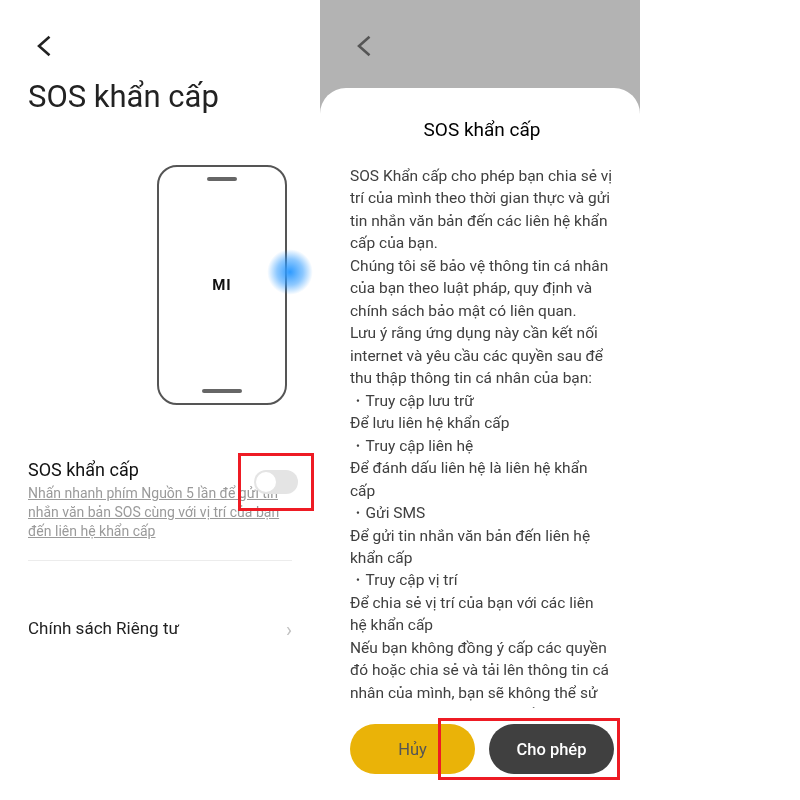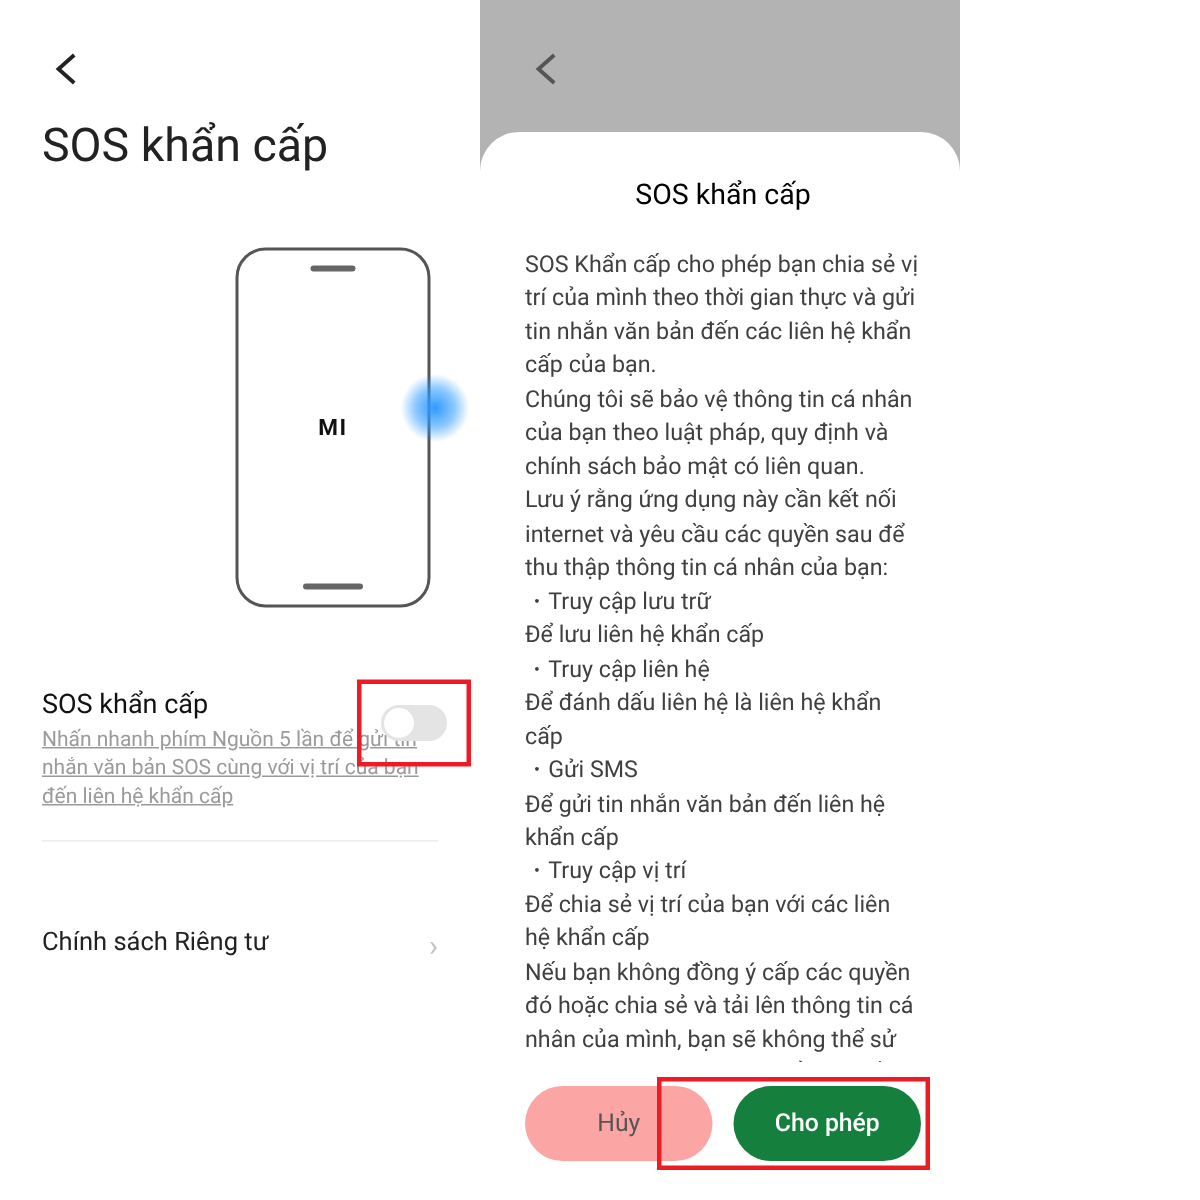--- a/index.html
+++ b/index.html
@@ -36,22 +36,22 @@
   .d1 { top:560px; }
 
   
   .backR { position:absolute; top:32px; left:32px; }
   .backR svg { width:28px; height:28px; stroke:#555; stroke-width:2.2; fill:none; }
   .sheet { position:absolute; top:88px; left:0; right:0; bottom:0; background:#fff; border-top-left-radius:26px; border-top-right-radius:26px; padding:30px 26px 26px 30px; display:flex; flex-direction:column; }
   .sheet-title { font-size:19px; font-weight:400; text-align:center; margin-bottom:24px; }
   .sheet-body { font-size:15.5px; color:#404040; line-height:1.45; overflow:hidden; flex:1; white-space:pre-line; }
   .btn-row { display:flex; gap:14px; margin-top:16px; }
   .btn { flex:1; height:50px; border-radius:26px; display:flex; align-items:center; justify-content:center; font-size:16.5px; }
-  .btn-cancel { background:#fca5a5; color:#555; }
-  .btn-allow  { background:#15803d; color:#fff; font-weight:500; }
+  .btn-cancel { background:#eab308; color:#555; }
+  .btn-allow  { background:#404040; color:#fff; font-weight:500; }
   .allow-hl { position:absolute; right:20px; bottom:20px; width:182px; height:62px; border:3px solid #ee1b24; }
 </style>
 </head>
 <body>
 
 <div class="wrap">
 
   <div class="pane paneL">
     <div class="back">
       <svg viewBox="0 0 24 24">

